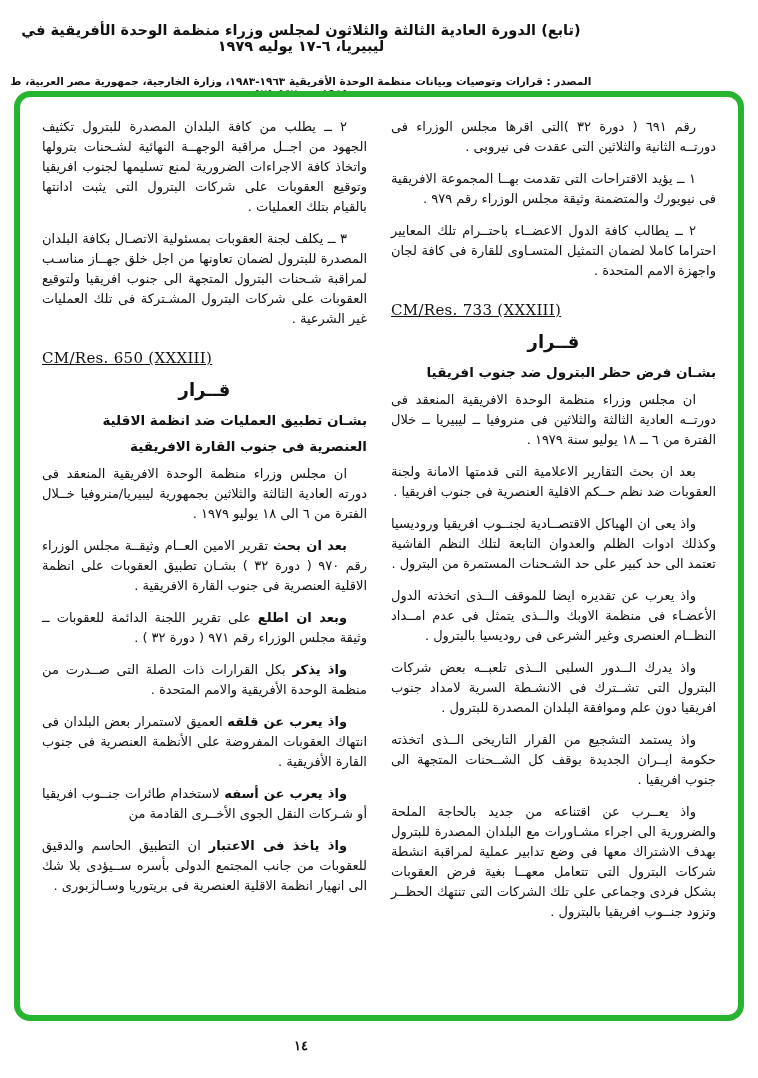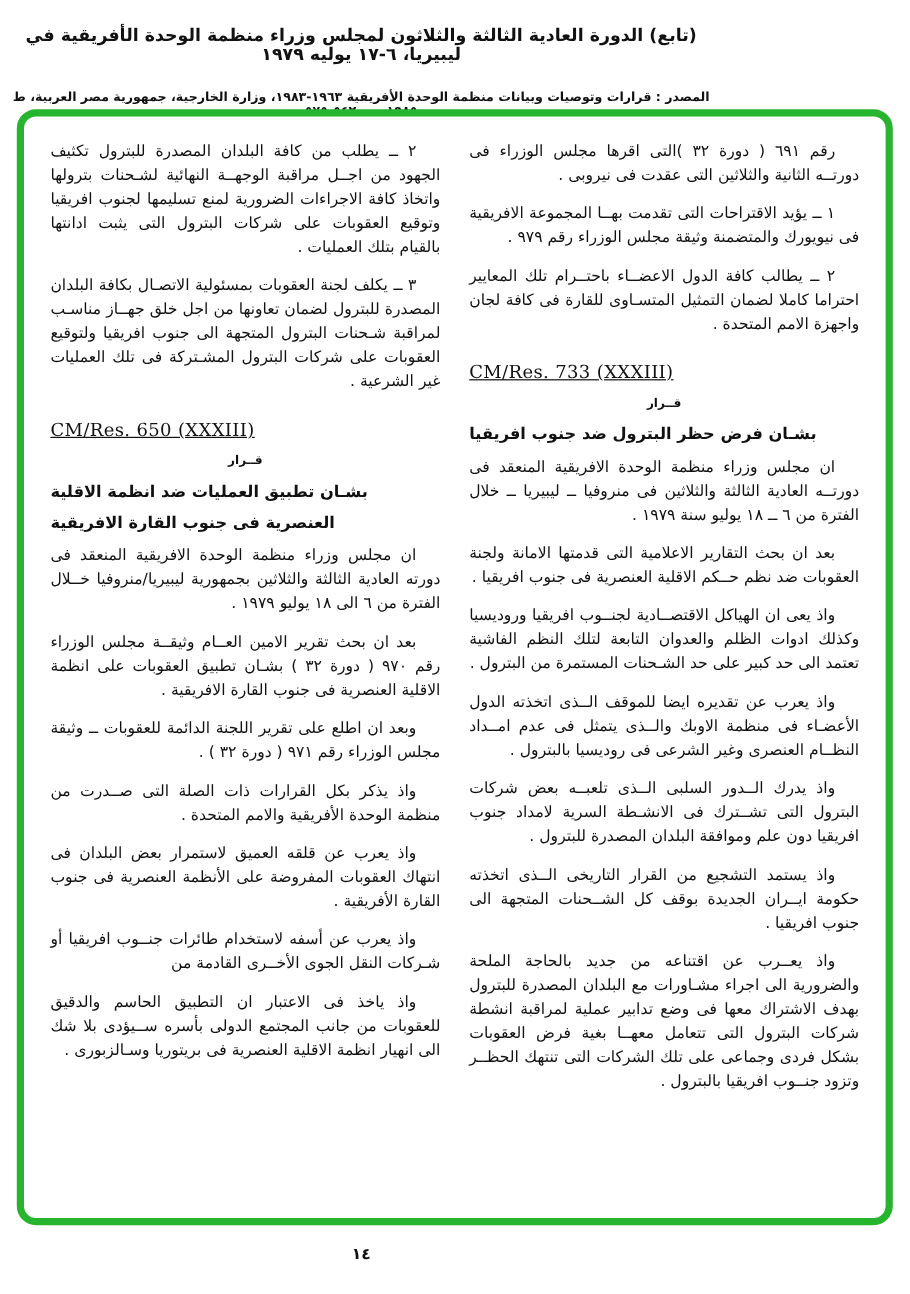--- a/index.html
+++ b/index.html
@@ -58,53 +58,54 @@
   }
   .para {
     direction: rtl;
     text-align: justify;
     text-justify: inter-word;
     font-size: 13px;
     line-height: 20px;
     margin: 0 0 12px 0;
     text-indent: 20px;
   }
-  .para b { font-weight: normal; }
+  .para b { font-weight: bold; }
   .latin-code {
     direction: ltr;
     text-align: left;
     font-family: "DejaVu Serif", serif;
     font-size: 15px;
     margin: 20px 0 10px 0;
     letter-spacing: 0.3px;
     text-decoration: underline;
   }
   .heading {
     direction: rtl;
     text-align: center;
     font-weight: bold;
-    font-size: 10px;
+    font-size: 18px;
     margin: 12px 0;
   }
   .heading-sub {
     direction: rtl;
-    text-align: left;
+    text-align: right;
     font-weight: bold;
     font-size: 13.5px;
     margin: 10px 0;
   }
   .footer {
     position: absolute;
     left: 0;
     right: 0;
     top: 1038px;
     text-align: center;
     font-size: 13px;
     font-weight: bold;
     direction: rtl;
+    font-family: Liberation Serif, serif;
   }
 </style>
 </head>
 <body>
 
 <div class="page">
 
   <div class="header">
     <div class="header-line1">(تابع) الدورة العادية الثالثة والثلاثون لمجلس وزراء منظمة الوحدة الأفريقية في ليبيريا، ٦-١٧ يوليه ١٩٧٩</div>
     <div class="header-line2">المصدر : قرارات وتوصيات وبيانات منظمة الوحدة الأفريقية ١٩٦٣-١٩٨٣، وزارة الخارجية، جمهورية مصر العربية، ط ١٩٨٥، ص ٥٤٢-٥٧٥</div>

